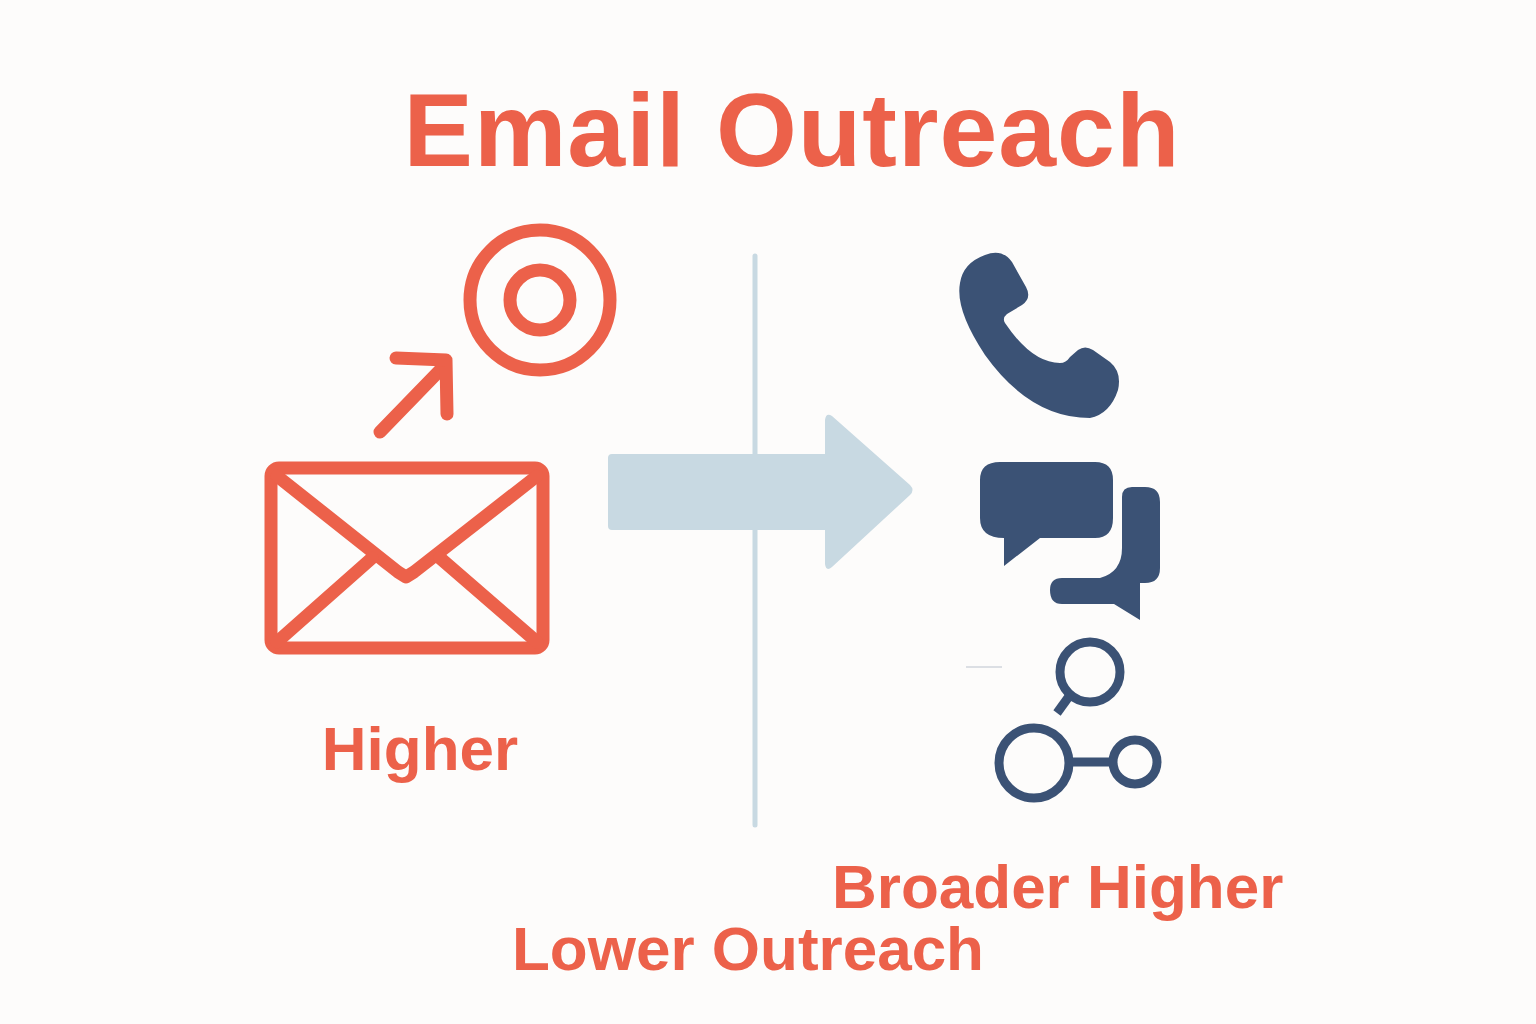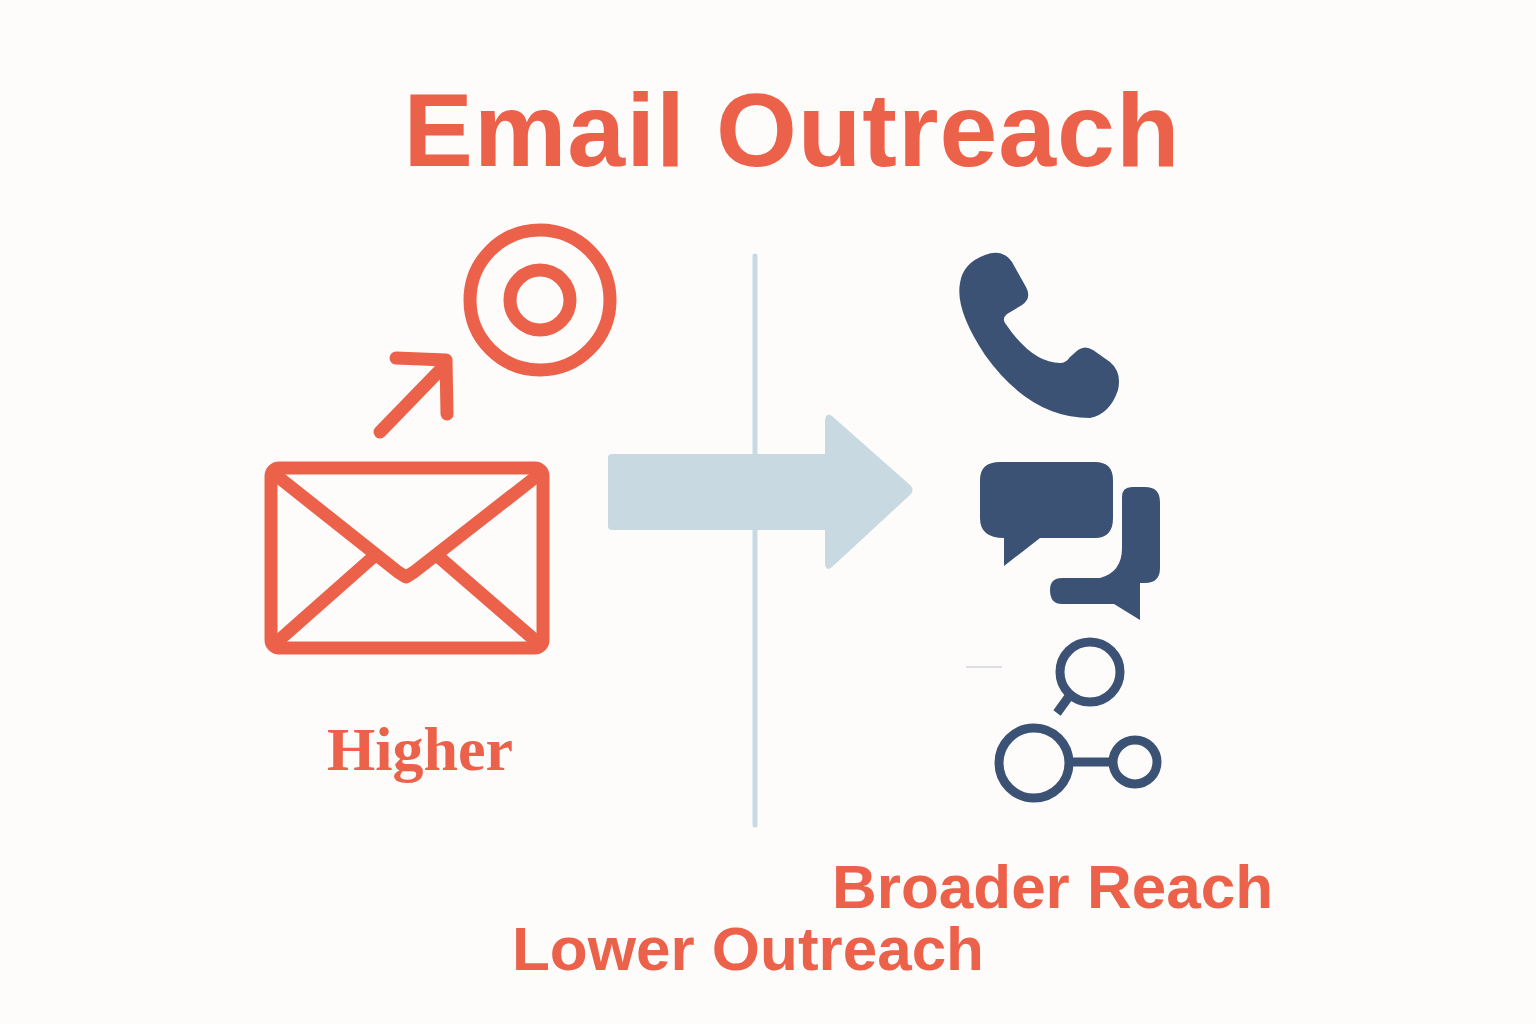--- a/index.html
+++ b/index.html
@@ -13,21 +13,21 @@
     left: 0; width: 1536px; top: 78px; text-align: center;
     font-size: 104px; font-weight: bold; color: #ec614a; letter-spacing: 1px;
     line-height: 1;
     margin-left: 24px;
   }
   .label {
     color: #ec614a; font-weight: bold; line-height: 1;
   }
   .left-label {
     left: 250px; width: 340px; top: 712px; text-align: center;
-    font-size: 62px; line-height: 74px; font-family: Liberation Serif, serif;
+    font-size: 62px; line-height: 74px;
   }
   .broader { left: 832px; top: 856px; font-size: 62px; white-space: nowrap; }
   .lower { left: 512px; top: 918px; font-size: 62px; white-space: nowrap; }
   svg { position: absolute; left: 0; top: 0; }
 </style>
 </head>
 <body>
 
 <div class="abs title">Email Outreach</div>
 
@@ -75,14 +75,14 @@
     <circle cx="1135" cy="762" r="22"></circle>
     <line x1="1070" y1="695" x2="1057" y2="713"></line>
     <line x1="1070" y1="762" x2="1113" y2="762"></line>
   </g>
 </svg>
 
 <div class="abs label left-label">
   <div>Higher</div>
 </div>
 
-<div class="abs label broader">Broader Reach</div>
+<div class="abs label broader">Broader Higher</div>
 <div class="abs label lower">Lower Outreach</div>
 
 </body></html>

